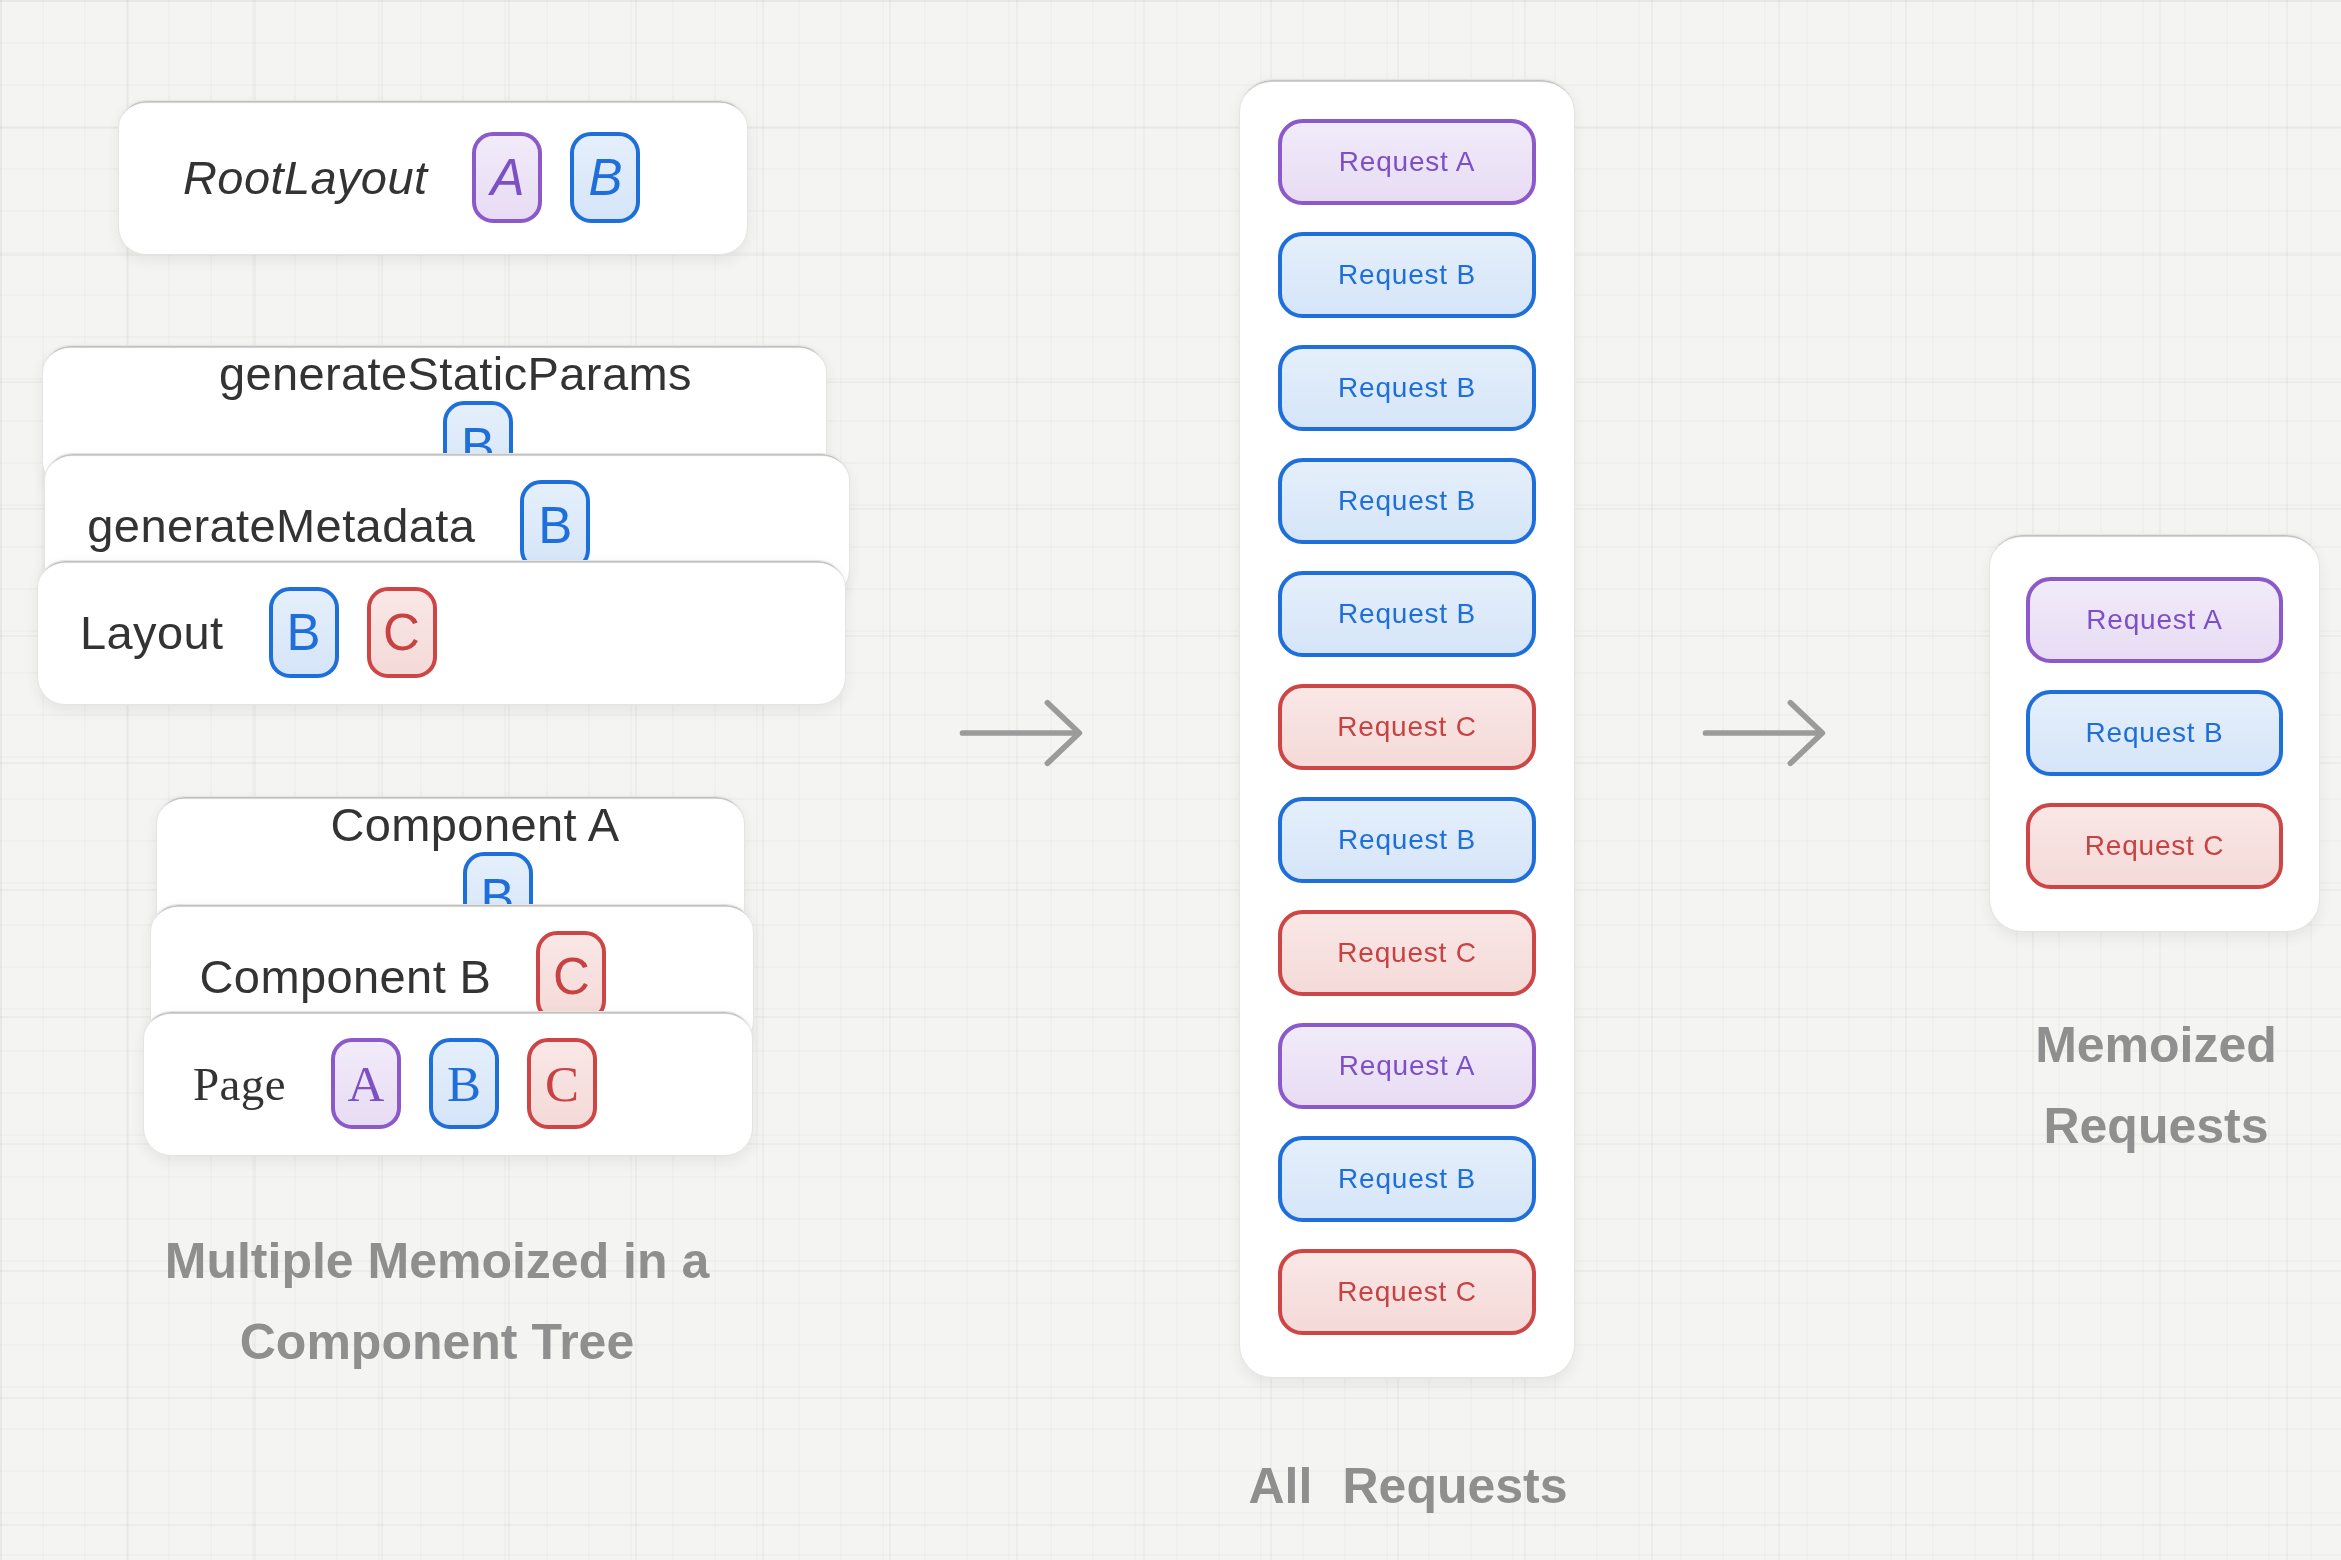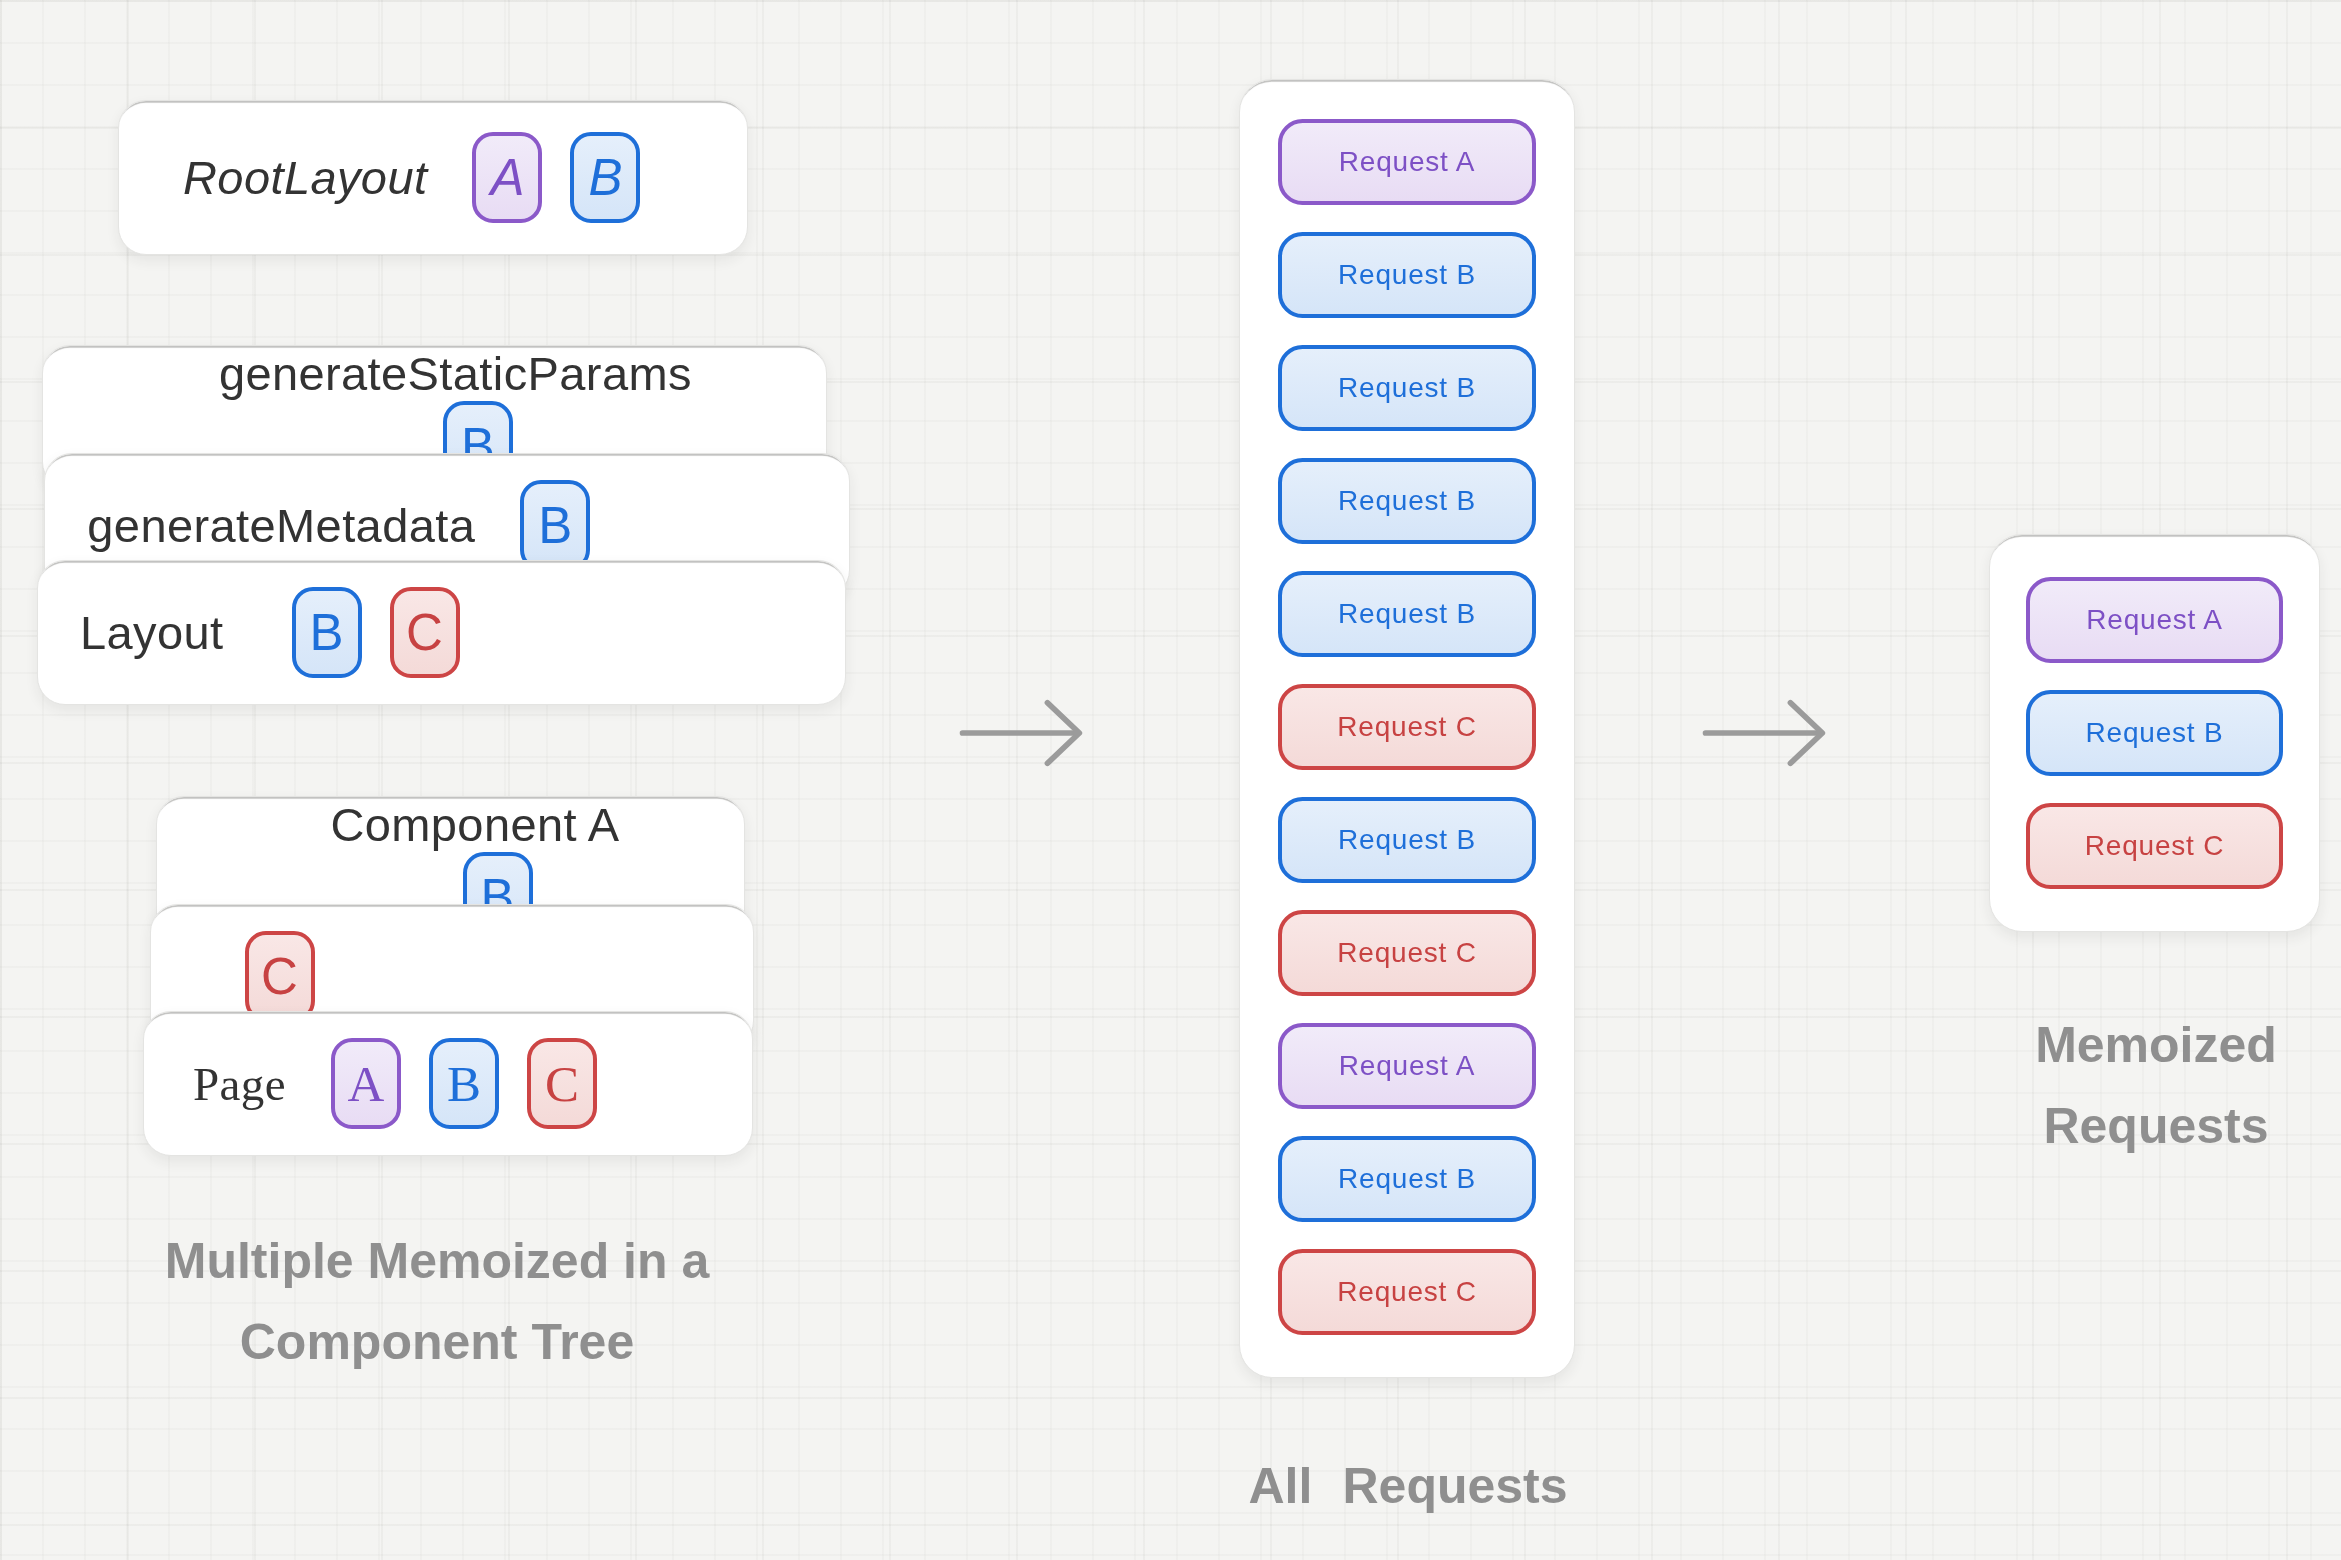--- a/index.html
+++ b/index.html
@@ -69,21 +69,21 @@
 
   .stack { position:absolute; }
   .stack-card { height:145px; padding-left:42px; }
   .stack .stack-card:nth-child(1) { top:0;      z-index:1;flex-direction:column; }
   .stack .stack-card:nth-child(2) { top:108px;  z-index:2; }
   .stack .stack-card:nth-child(3) { top:215px;  z-index:3; }
 
   #function-stack { left:37px; top:345px; width:809px; height:361px; }
   #function-stack .stack-card:nth-child(1) { left:4.9px; width:785px; }
   #function-stack .stack-card:nth-child(2) { left:7.3px; width:806px; }
-  #function-stack .stack-card:nth-child(3) { left:0;   width:809px;gap:23px; }
+  #function-stack .stack-card:nth-child(3) { left:0;   width:809px; }
 
   #component-stack { left:143px; top:796px; width:610px; height:361px; }
   #component-stack .stack-card { padding-left:49px; }
   #component-stack .stack-card:nth-child(1) { left:13px; width:589px; }
   #component-stack .stack-card:nth-child(2) { left:6.5px;  width:604px; }
   #component-stack .stack-card:nth-child(3) { left:0;    width:610px;font-family:Liberation Serif, serif; }
 
   
   .caption {
     position:absolute; font-size:50px; font-weight:700;
@@ -140,20 +140,21 @@
     </div>
 
   <div class="stack" id="component-stack">
       <div class="card stack-card">
         <span class="card-title">Component A</span>
         <span class="badges">
           <span class="badge blue">B</span>
         </span>
       </div>
       <div class="card stack-card">
+        <span class="card-title">Component B</span>
         <span class="badges">
           <span class="badge red">C</span>
         </span>
       </div>
       <div class="card stack-card">
         <span class="card-title">Page</span>
         <span class="badges">
           <span class="badge purple">A</span>
           <span class="badge blue">B</span>
           <span class="badge red">C</span>

